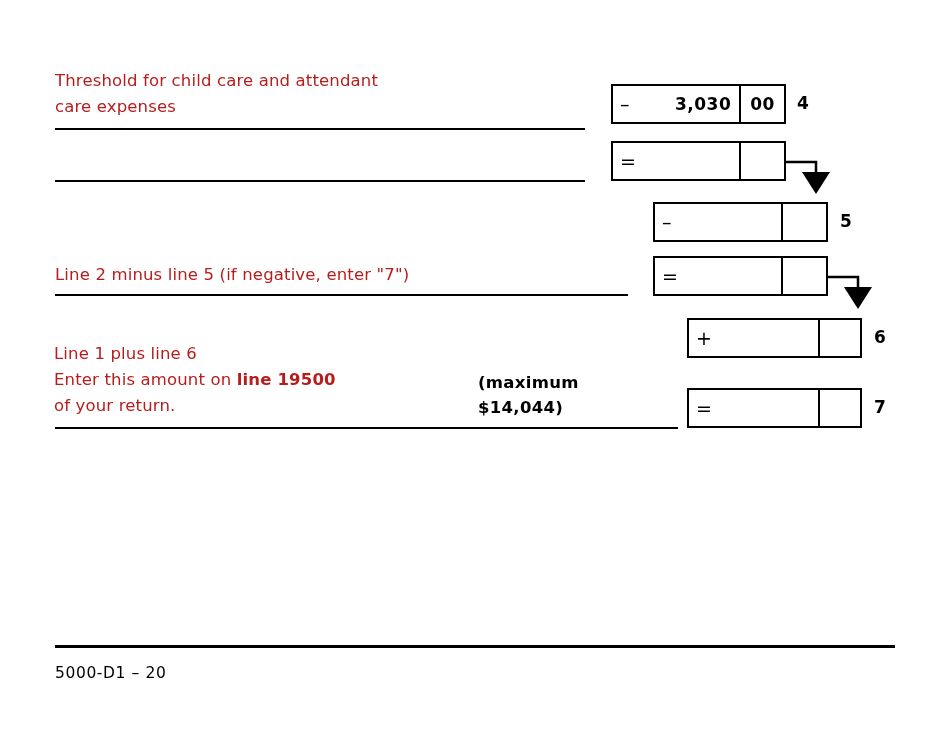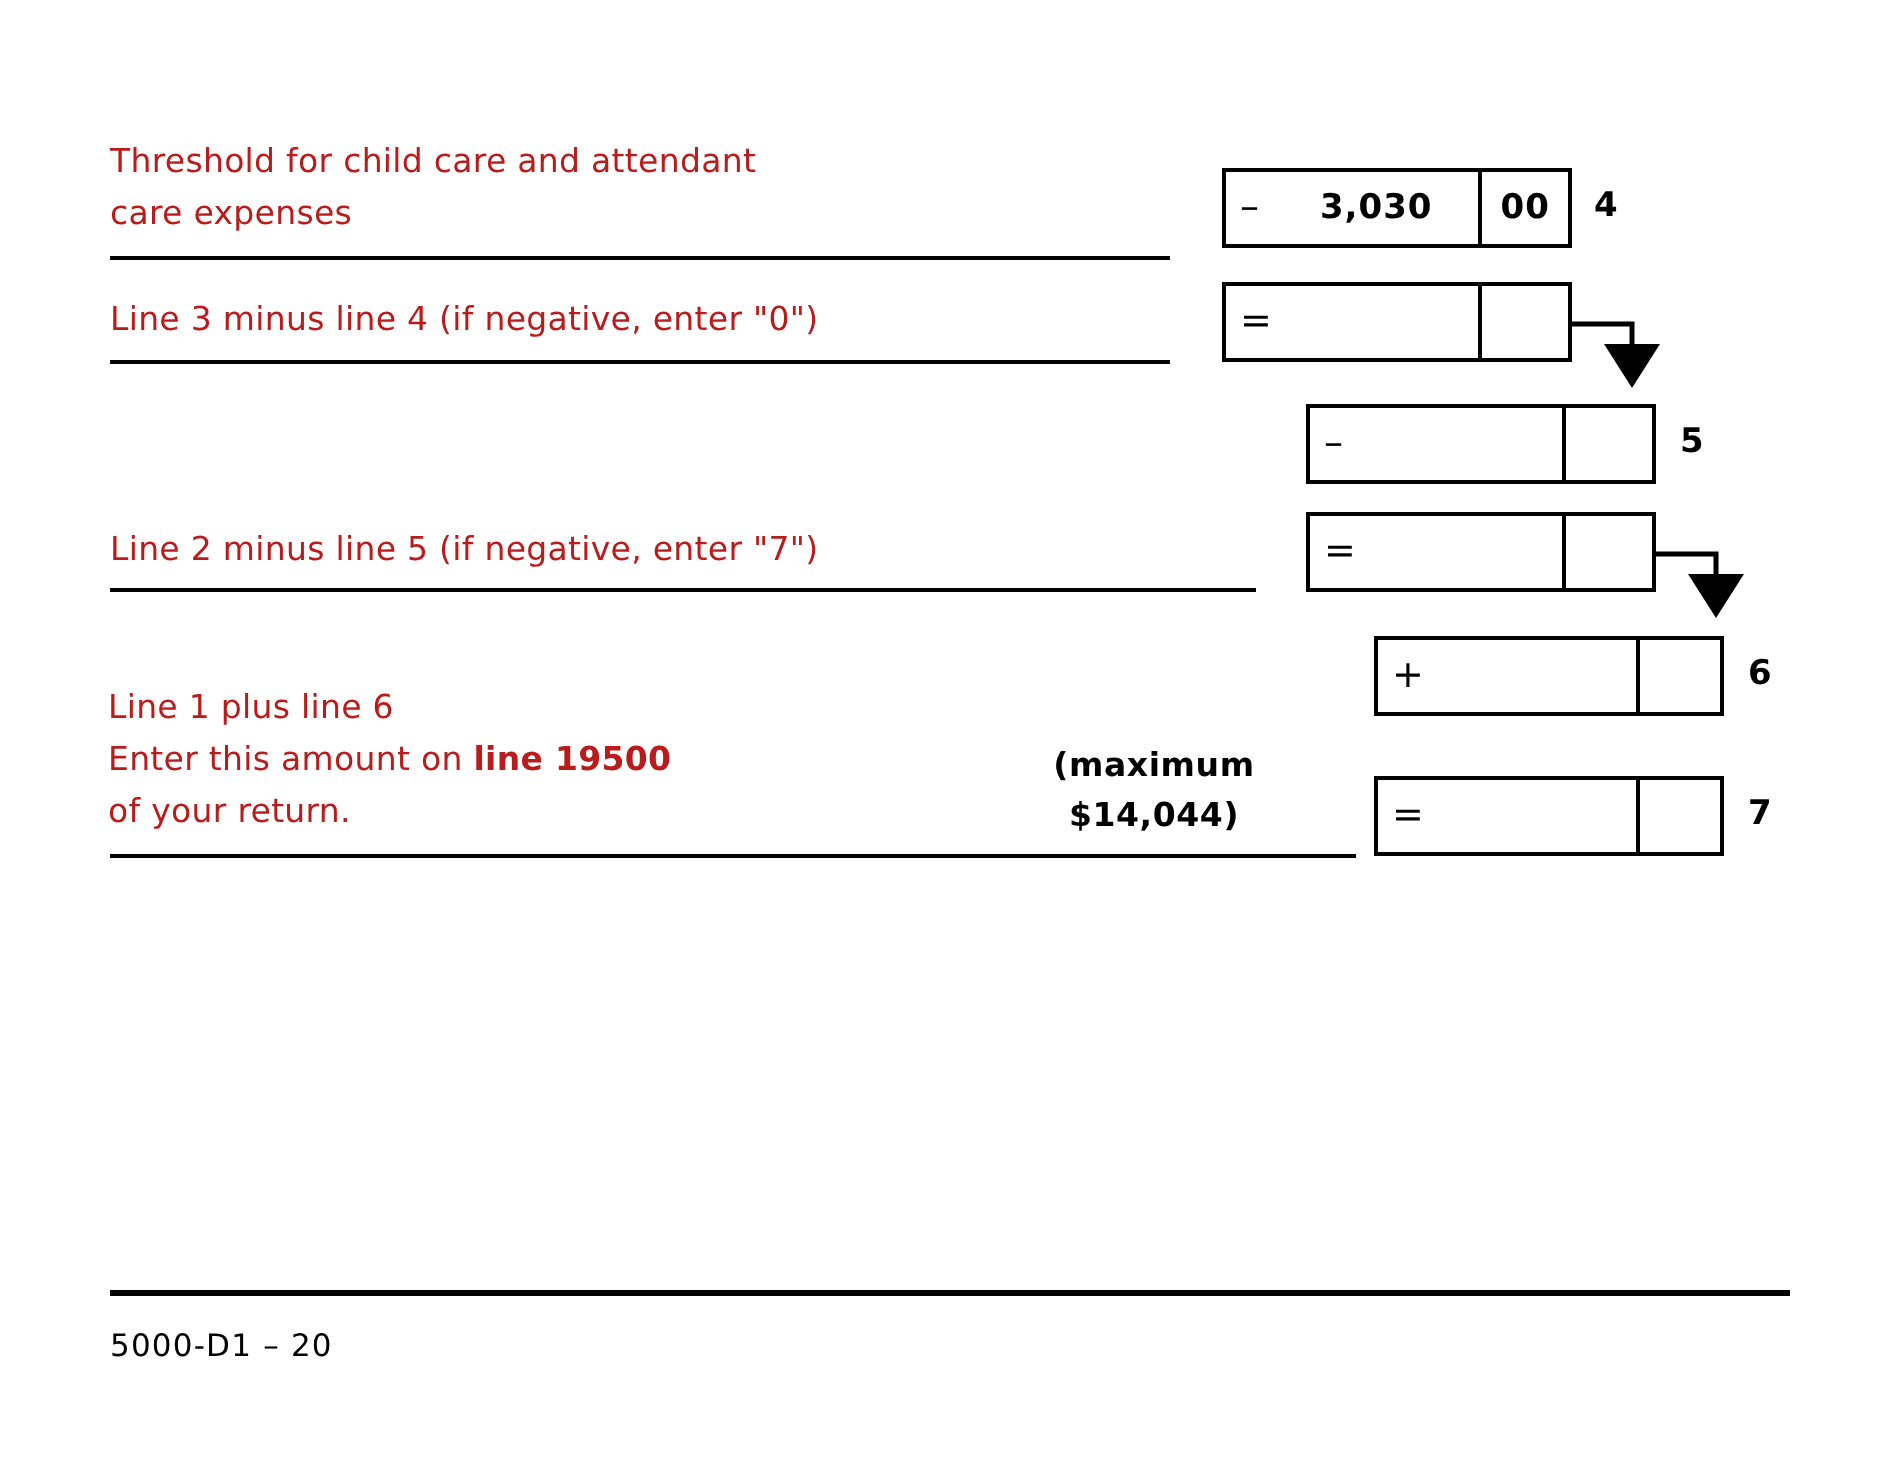--- a/index.html
+++ b/index.html
@@ -52,21 +52,21 @@
     background: #fff;
     display: flex;
     align-items: stretch;
   }
   .amtbox .dollars {
     box-sizing: border-box;
     position: relative;
     display: flex;
     align-items: center;
     justify-content: flex-end;
-    padding-right: 23px;
+    padding-right: 8px;
     font-size: 17px;
     font-weight: bold;
     letter-spacing: 0.5px;
   }
   .amtbox .cents {
     box-sizing: border-box;
     border-left: 2.5px solid #000;
     display: flex;
     align-items: center;
     justify-content: center;
@@ -94,21 +94,21 @@
     font-size: 17px;
     font-weight: bold;
   }
 
   
   .maxnote {
     position: absolute;
     font-size: 16.5px;
     font-weight: bold;
     line-height: 25px;
-    text-align: center;
+    text-align: left;
     letter-spacing: 0.3px;
     white-space: pre-line;
   }
 
   
   .connector {
     position: absolute;
   }
 
   
@@ -127,21 +127,20 @@
 care expenses</div>
   <div class="rule" style="left:55px; top:128px; width:530px;"></div>
 
   <div class="amtbox" style="left:611px; top:84px; width:175px; height:40px;">
     <div class="op">–</div>
     <div class="dollars" style="width:127px;">3,030</div>
     <div class="cents" style="width:45px;">00</div>
   </div>
   <div class="lineno" style="left:797px; top:93px;">4</div>
 
-  <div class="label" style="left:55px; top:147px; width:545px;">Line 3 minus line 4 (if negative, enter "0")</div>
   <div class="rule" style="left:55px; top:180px; width:530px;"></div>
 
   <div class="amtbox" style="left:611px; top:141px; width:175px; height:40px;">
     <div class="op op-eq">=</div>
     <div class="dollars" style="width:127px;"></div>
     <div class="cents" style="width:45px;"></div>
   </div>
 
   <svg class="connector" style="left:783px; top:148px;" width="60" height="48" viewBox="0 0 60 48">
     <path d="M 2 14 L 33 14 L 33 26" fill="none" stroke="#000" stroke-width="2.5"></path>

